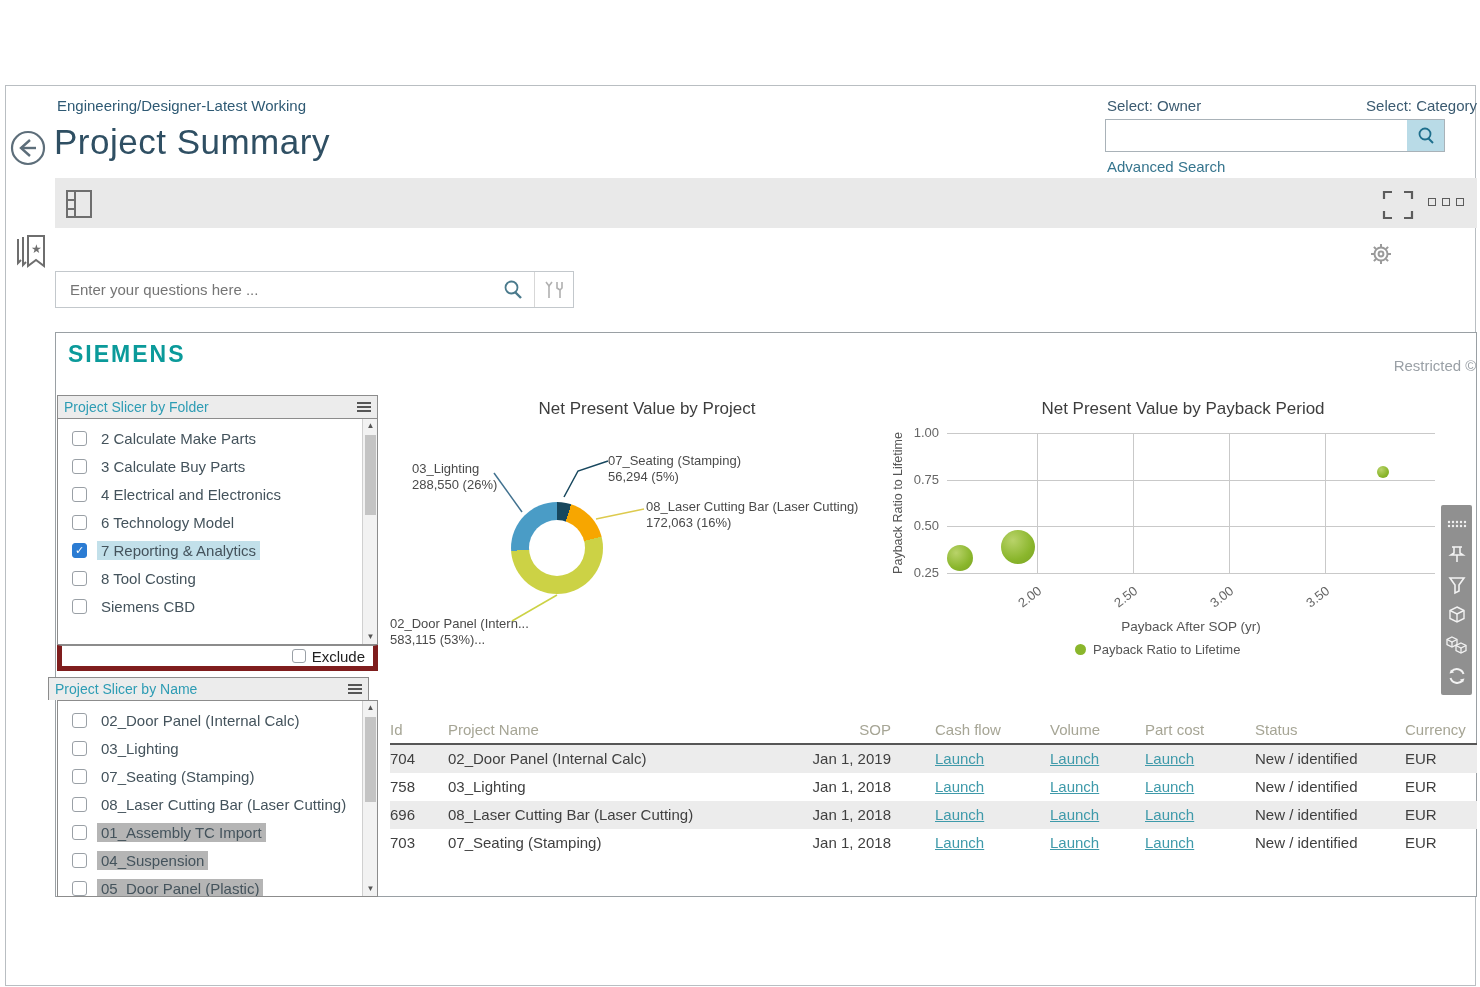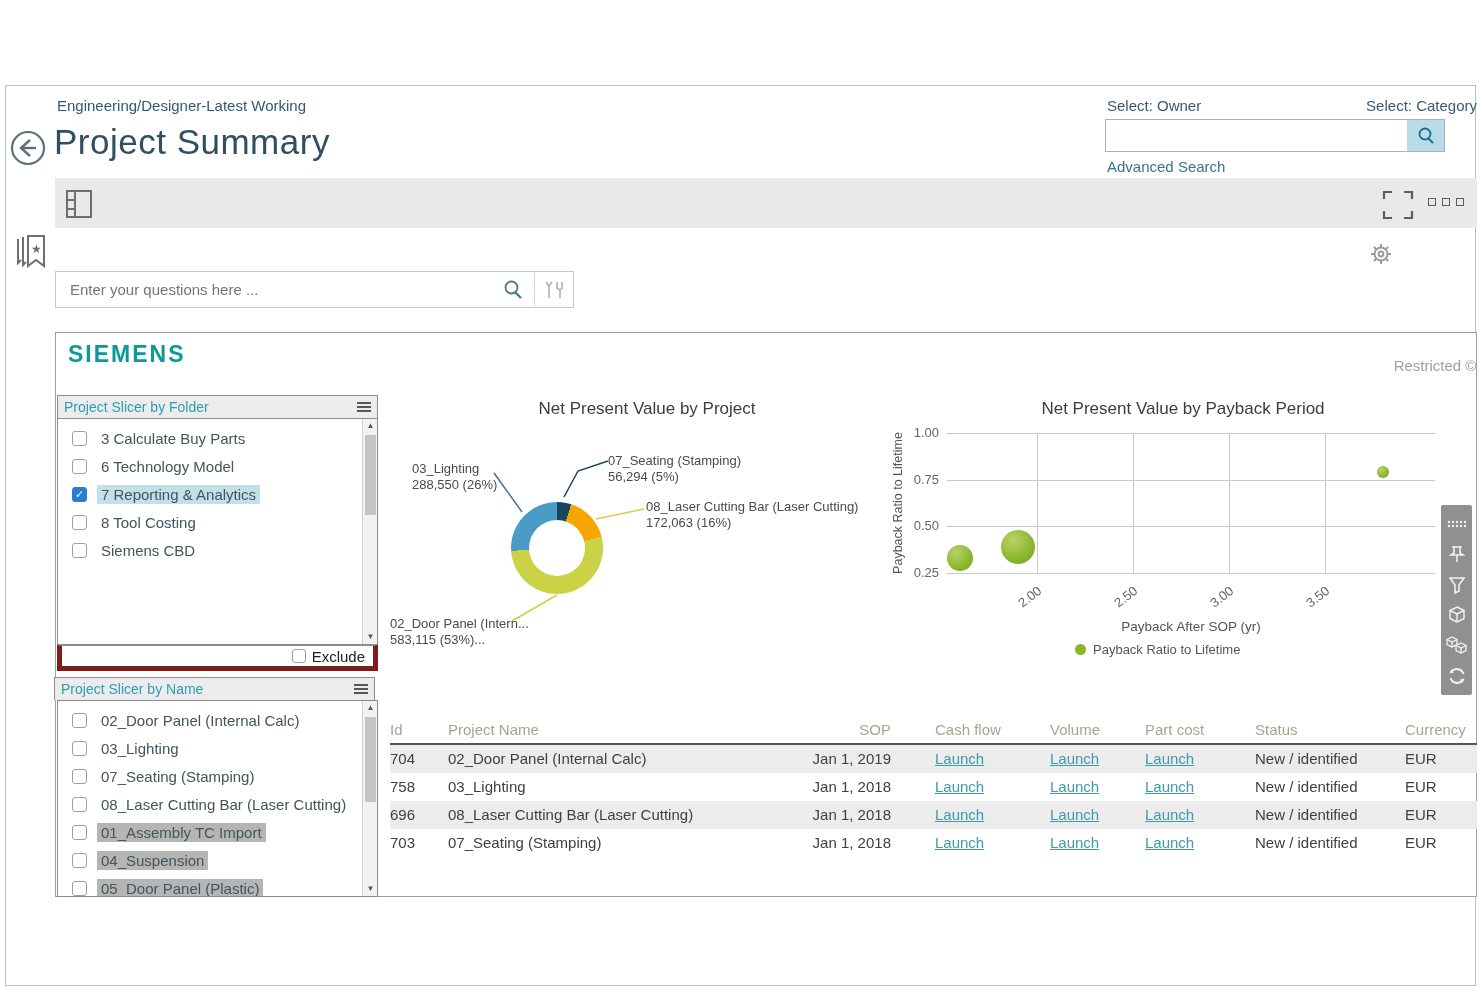--- a/index.html
+++ b/index.html
@@ -188,23 +188,31 @@
           <line x1="0" y1="10" x2="14" y2="10"></line>
         </g>
     </svg>
   </div>
   <div class="sl-list" id="folder-list" style="left:57px;top:418px;height:227px;">
     <div class="sb">
       <div class="sb-ar" style="top:0;">▲</div>
       <div class="sb-thumb" style="top:16px;height:80px;"></div>
       <div class="sb-ar" style="bottom:0;">▼</div>
     </div>
+  <div class="sl-row">
+        <span class="cb"></span>
+        <span class="sl-label hl-none">2 Calculate Make Parts</span>
+      </div>
       <div class="sl-row">
         <span class="cb"></span>
         <span class="sl-label hl-none">3 Calculate Buy Parts</span>
+      </div>
+      <div class="sl-row">
+        <span class="cb"></span>
+        <span class="sl-label hl-none">4 Electrical and Electronics</span>
       </div>
       <div class="sl-row">
         <span class="cb"></span>
         <span class="sl-label hl-none">6 Technology Model</span>
       </div>
       <div class="sl-row">
         <span class="cb cb-on">✓</span>
         <span class="sl-label hl-blue">7 Reporting &amp; Analytics</span>
       </div>
       <div class="sl-row">
@@ -214,21 +222,21 @@
       <div class="sl-row">
         <span class="cb"></span>
         <span class="sl-label hl-none">Siemens CBD</span>
       </div>
     </div>
   <div class="abs exclude-row">
     <span class="cb"></span>
     <span class="exclude-label">Exclude</span>
   </div>
 
-  <div class="abs sl-header" style="left:54px;top:677px;justify-content:flex-end;">
+  <div class="abs sl-header" style="left:48px;top:677px;justify-content:flex-end;">
     <span class="sl-title">Project Slicer by Name</span>
     <svg width="14" height="12" viewBox="0 0 14 12">
       <g stroke="#555" stroke-width="2">
           <line x1="0" y1="2" x2="14" y2="2"></line>
           <line x1="0" y1="6" x2="14" y2="6"></line>
           <line x1="0" y1="10" x2="14" y2="10"></line>
         </g>
     </svg>
   </div>
   <div class="sl-list" id="name-list" style="left:57px;top:700px;height:197px;">

